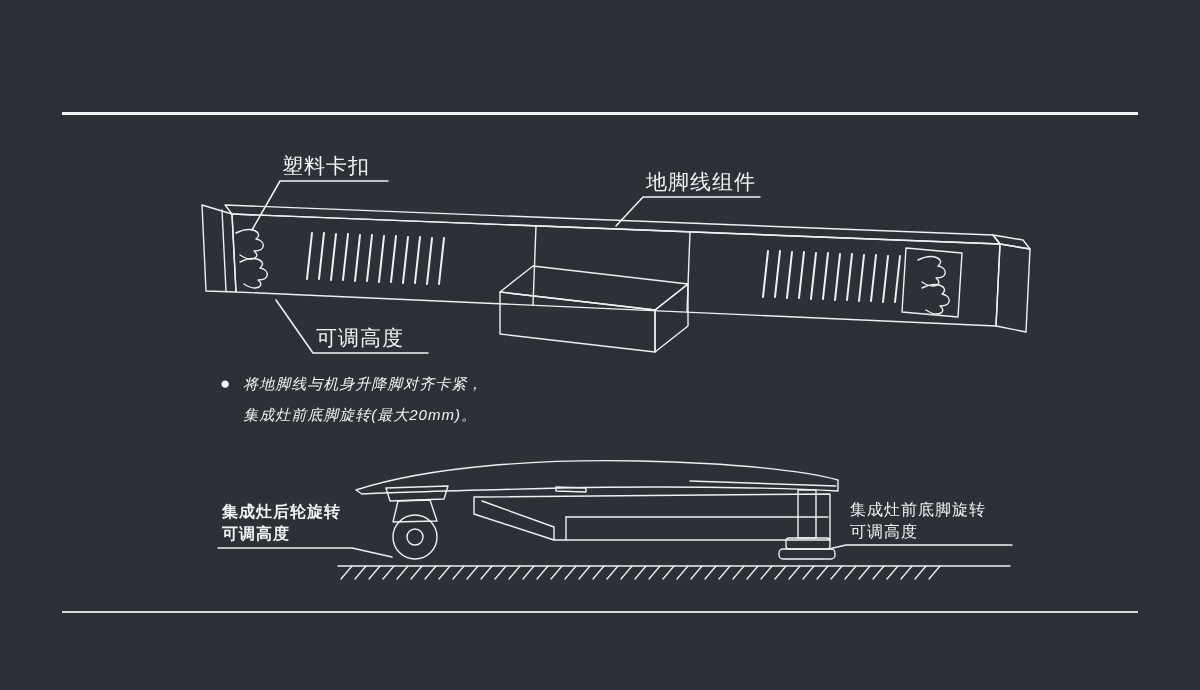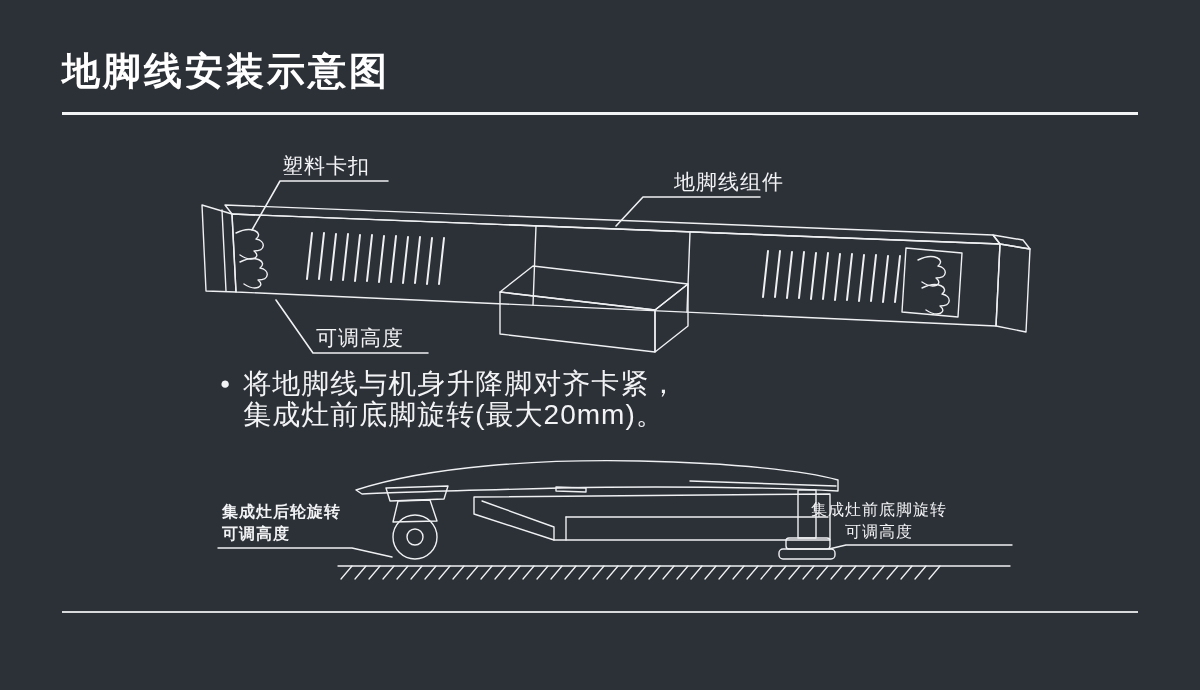--- a/index.html
+++ b/index.html
@@ -24,40 +24,39 @@
   }
   .art{
     position:absolute;left:0;top:0;width:1200px;height:690px;
     pointer-events:none;
   }
   .lbl{
     position:absolute;font-size:21px;color:#f2f3f5;white-space:nowrap;
     letter-spacing:1px;
   }
   .lbl-clip{left:282px;top:152px;text-align:center;}
-  .lbl-assembly{left:674px;top:168px;}
+  .lbl-assembly{left:646px;top:168px;}
   .lbl-base{left:316px;top:324px;}
   .note{
     position:absolute;left:220px;top:368px;display:flex;gap:13px;
   }
   .note .bullet{font-size:17px;line-height:31px;}
-  .note-lines{font-size:28px;line-height:31px;letter-spacing:1px;}
+  .note-lines{font-size:15px;line-height:31px;letter-spacing:1px;font-style:italic;}
   .small-lbl{
     position:absolute;font-size:16px;line-height:22px;color:#f2f3f5;
     white-space:nowrap;letter-spacing:1px;
   }
   .lbl-rear{left:222px;top:501px;font-weight:bold;}
-  .lbl-front{left:811px;top:499px;text-align:center;}
+  .lbl-front{left:850px;top:499px;}
 </style>
 </head>
 <body>
 
 <div class="stage">
 
-  <div class="title">地脚线安装示意图</div>
   <div class="title-rule"></div>
 
   <svg class="art" viewBox="0 0 1200 690" fill="none" stroke="#eef0f2" stroke-width="1.4" stroke-linejoin="round" stroke-linecap="round">
 
     <g>
 
       <path d="M 232 214 L 1000 244 L 996 326 L 236 292 Z"></path>
 
       <path d="M 232 214 L 1000 244 L 993 235 L 225 205 Z"></path>
 

